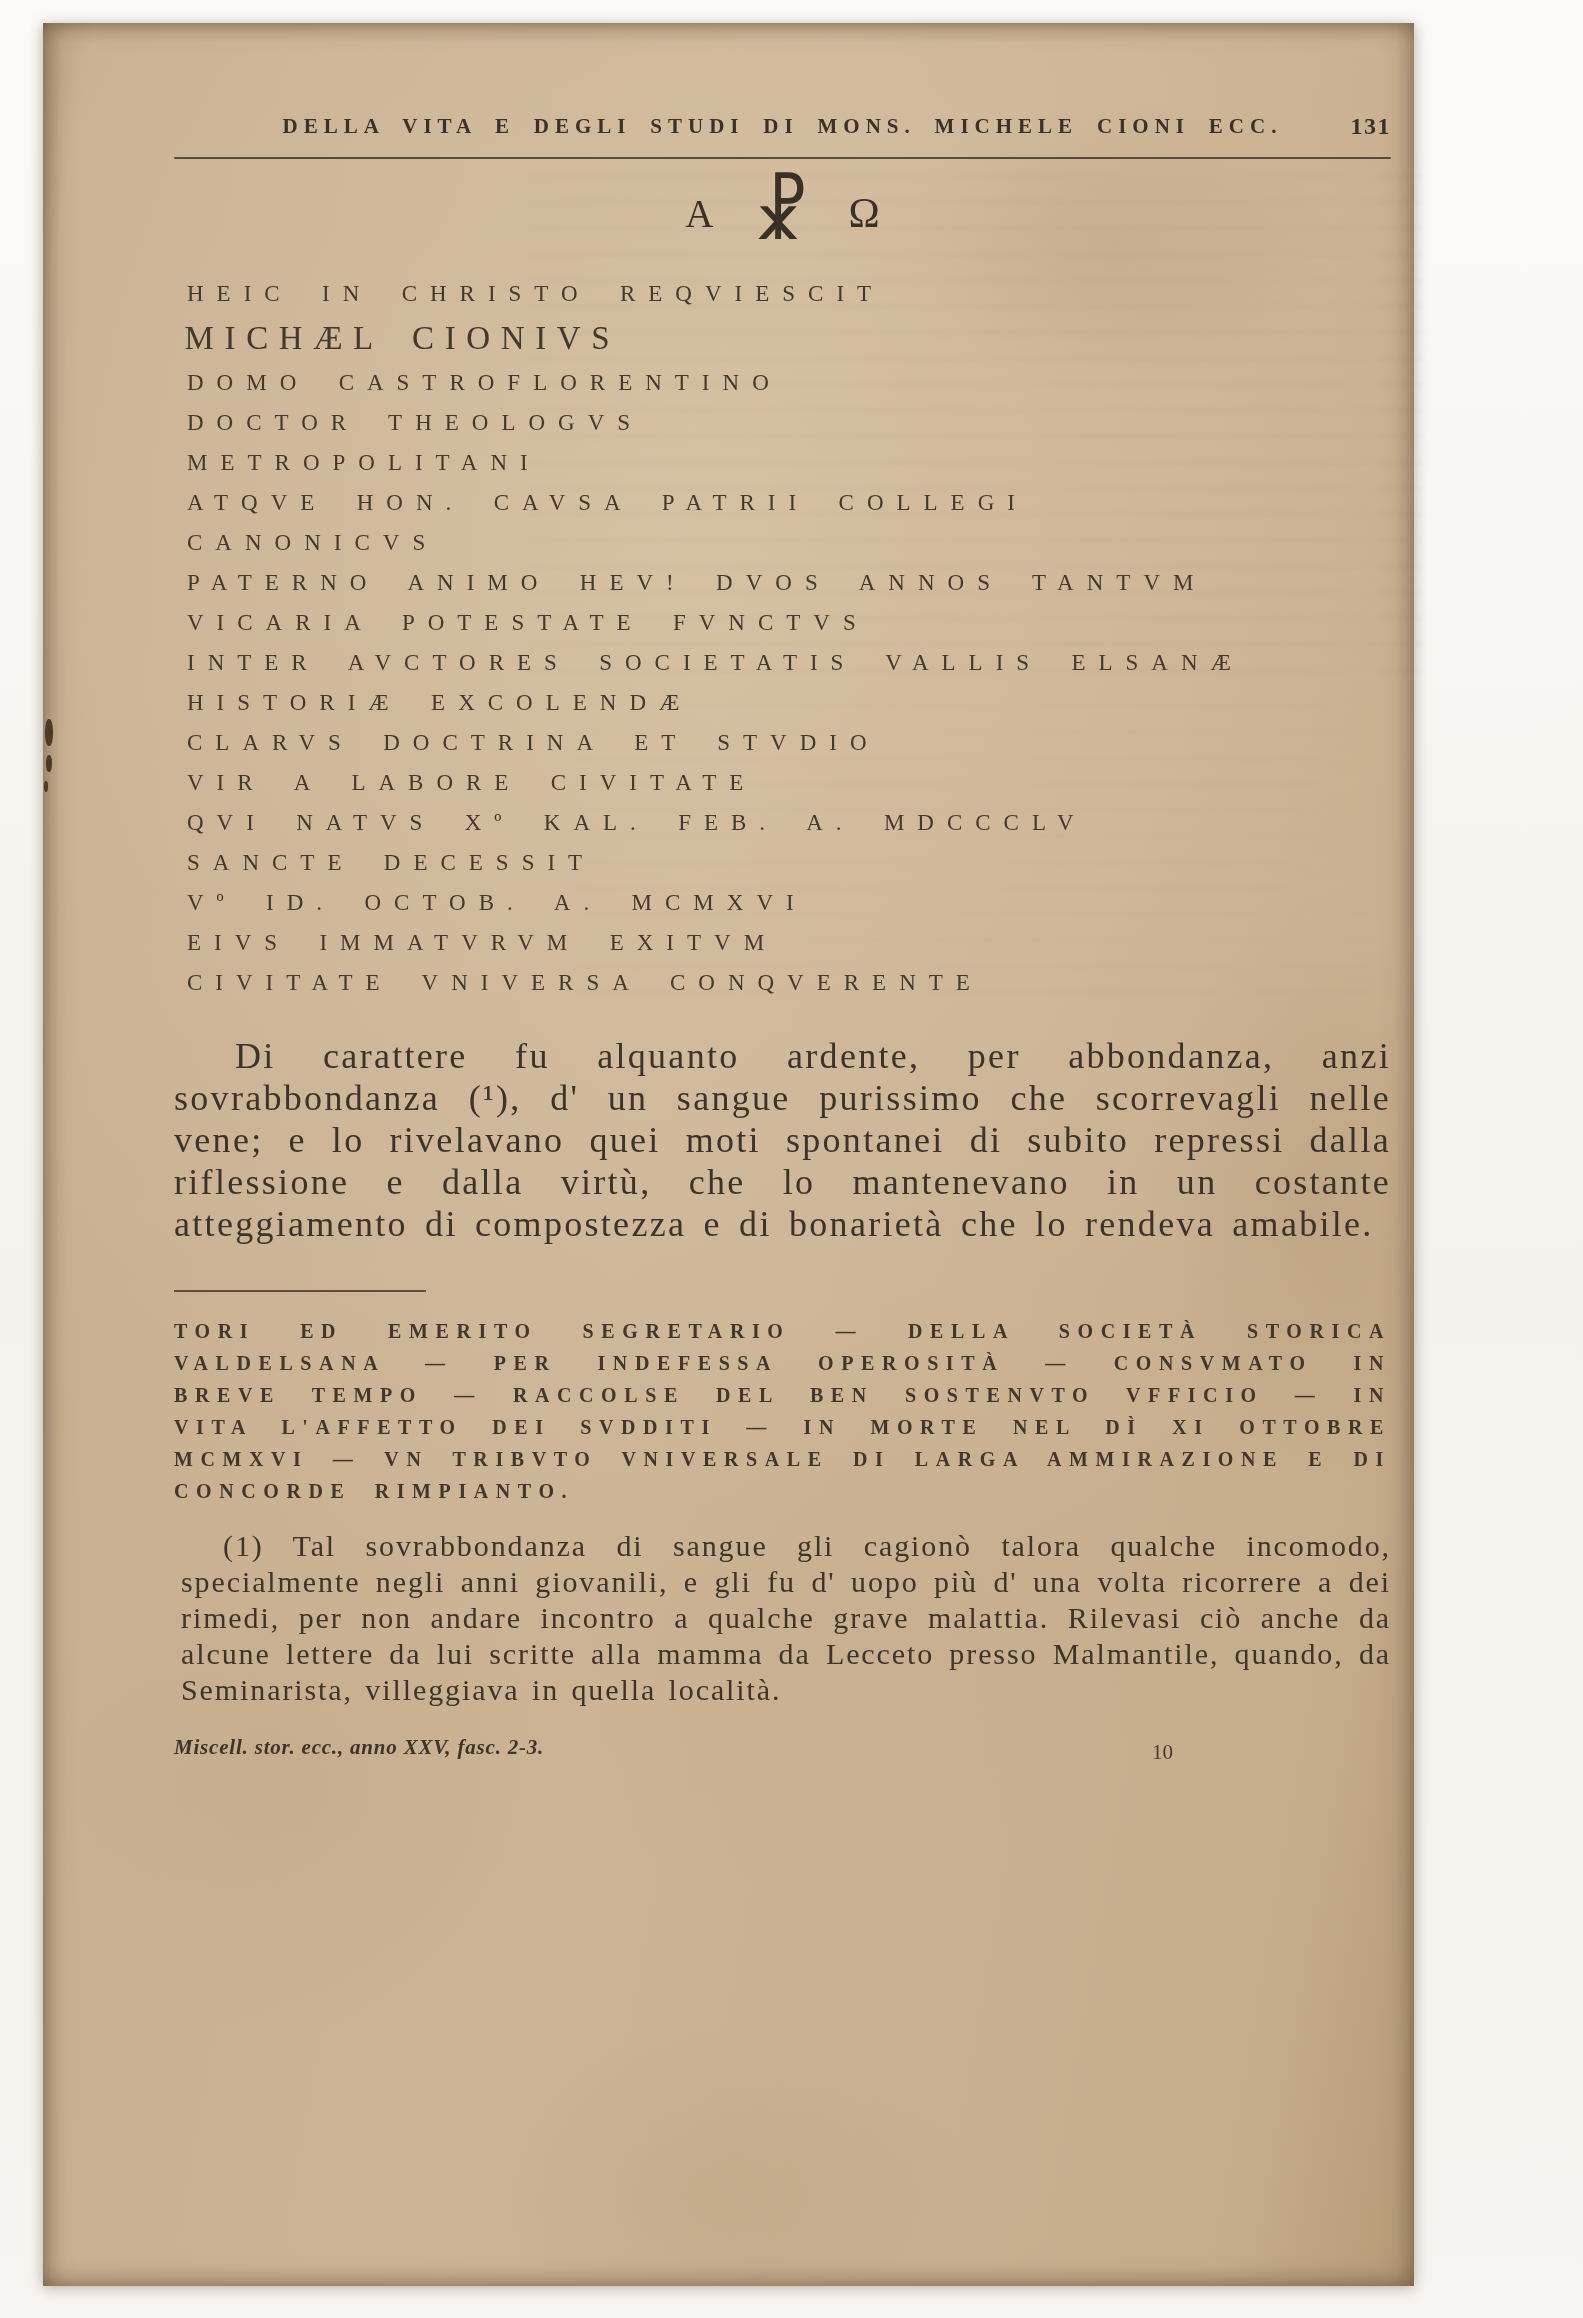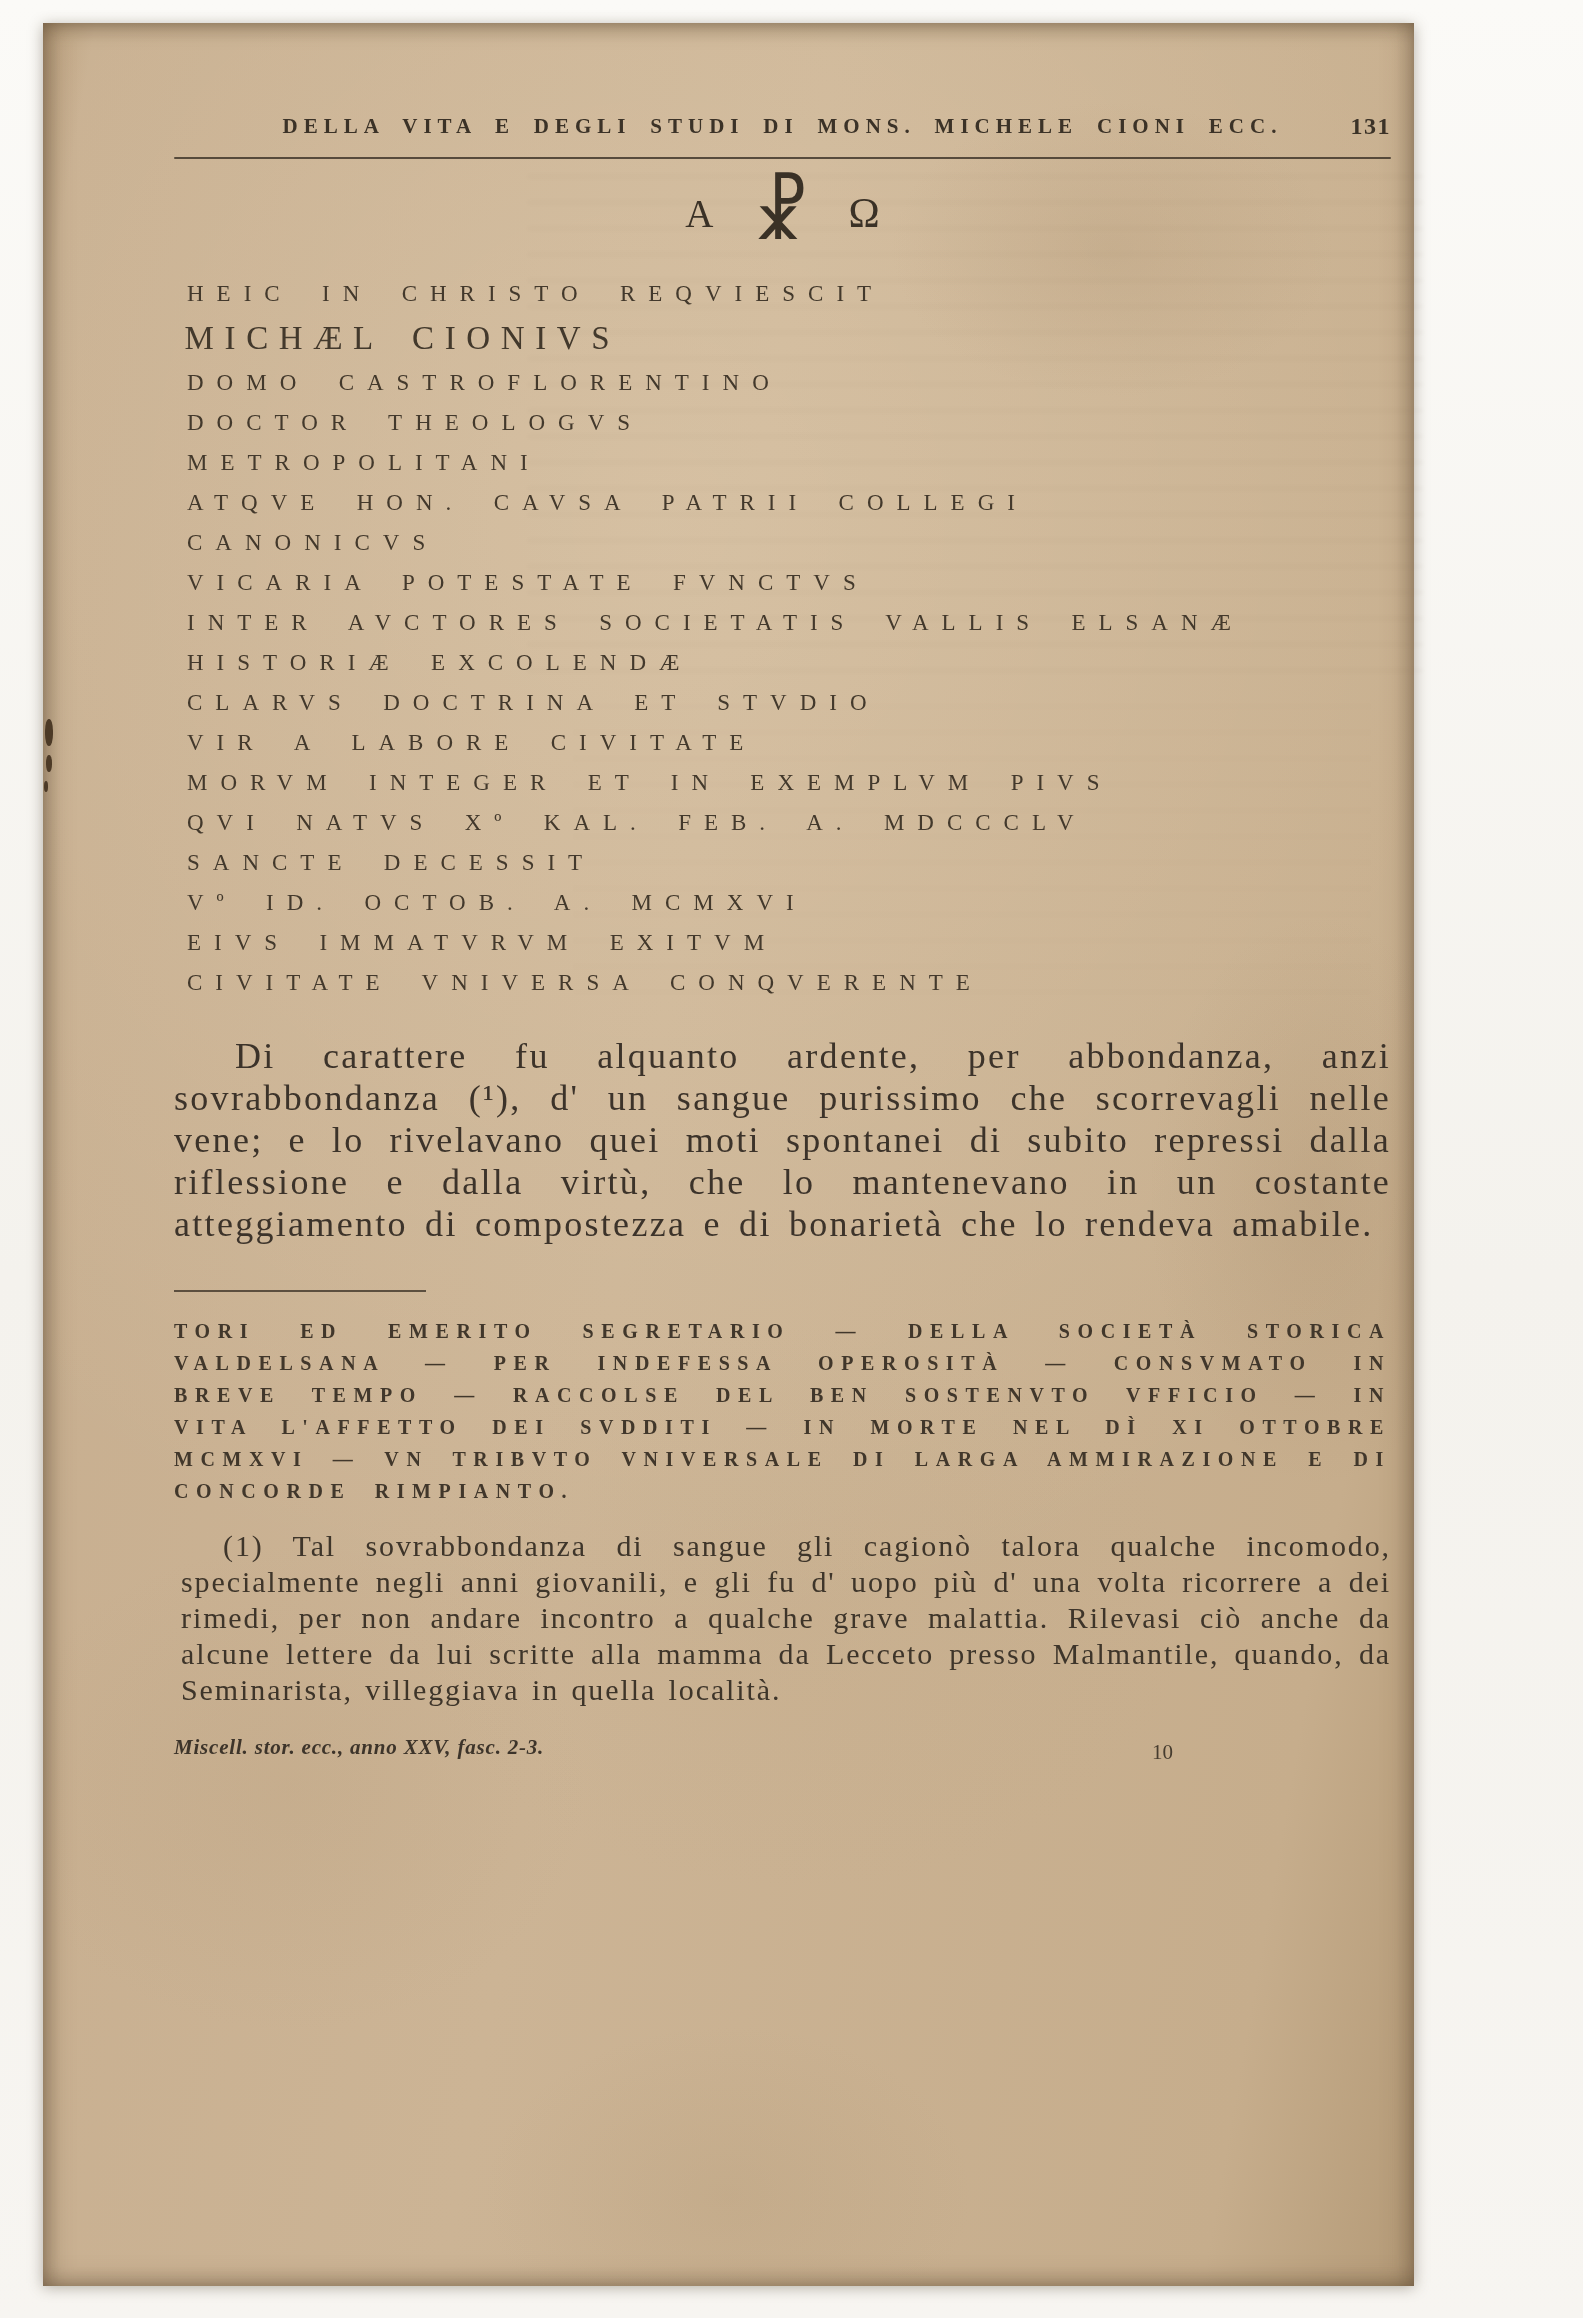--- a/index.html
+++ b/index.html
@@ -128,26 +128,26 @@
     </div>
 
     <div class="epitaph">
       <div class="ep-line">HEIC IN CHRISTO REQVIESCIT</div>
       <div class="ep-line ep-name">MICHÆL CIONIVS</div>
       <div class="ep-line">DOMO CASTROFLORENTINO</div>
       <div class="ep-line">DOCTOR THEOLOGVS</div>
       <div class="ep-line">METROPOLITANI</div>
       <div class="ep-line">ATQVE HON. CAVSA PATRII COLLEGI</div>
       <div class="ep-line">CANONICVS</div>
+      <div class="ep-line">PATERNO ANIMO HEV! DVOS ANNOS TANTVM</div>
       <div class="ep-line">VICARIA POTESTATE FVNCTVS</div>
       <div class="ep-line">INTER AVCTORES SOCIETATIS VALLIS ELSANÆ</div>
       <div class="ep-line">HISTORIÆ EXCOLENDÆ</div>
       <div class="ep-line">CLARVS DOCTRINA ET STVDIO</div>
       <div class="ep-line">VIR A LABORE CIVITATE</div>
-      <div class="ep-line">MORVM INTEGER ET IN EXEMPLVM PIVS</div>
       <div class="ep-line">QVI NATVS Xº KAL. FEB. A. MDCCCLV</div>
       <div class="ep-line">SANCTE DECESSIT</div>
       <div class="ep-line">Vº ID. OCTOB. A. MCMXVI</div>
       <div class="ep-line">EIVS IMMATVRVM EXITVM</div>
       <div class="ep-line">CIVITATE VNIVERSA CONQVERENTE</div>
     </div>
 
     <p class="body-par">Di carattere fu alquanto ardente, per abbondanza, anzi sovrabbondanza (¹), d' un sangue purissimo che scorrevagli nelle vene; e lo rivelavano quei moti spontanei di subito repressi dalla riflessione e dalla virtù, che lo mantenevano in un costante atteggiamento di compostezza e di bonarietà che lo rendeva amabile.</p>
 
     <div class="fn-sep"></div>

